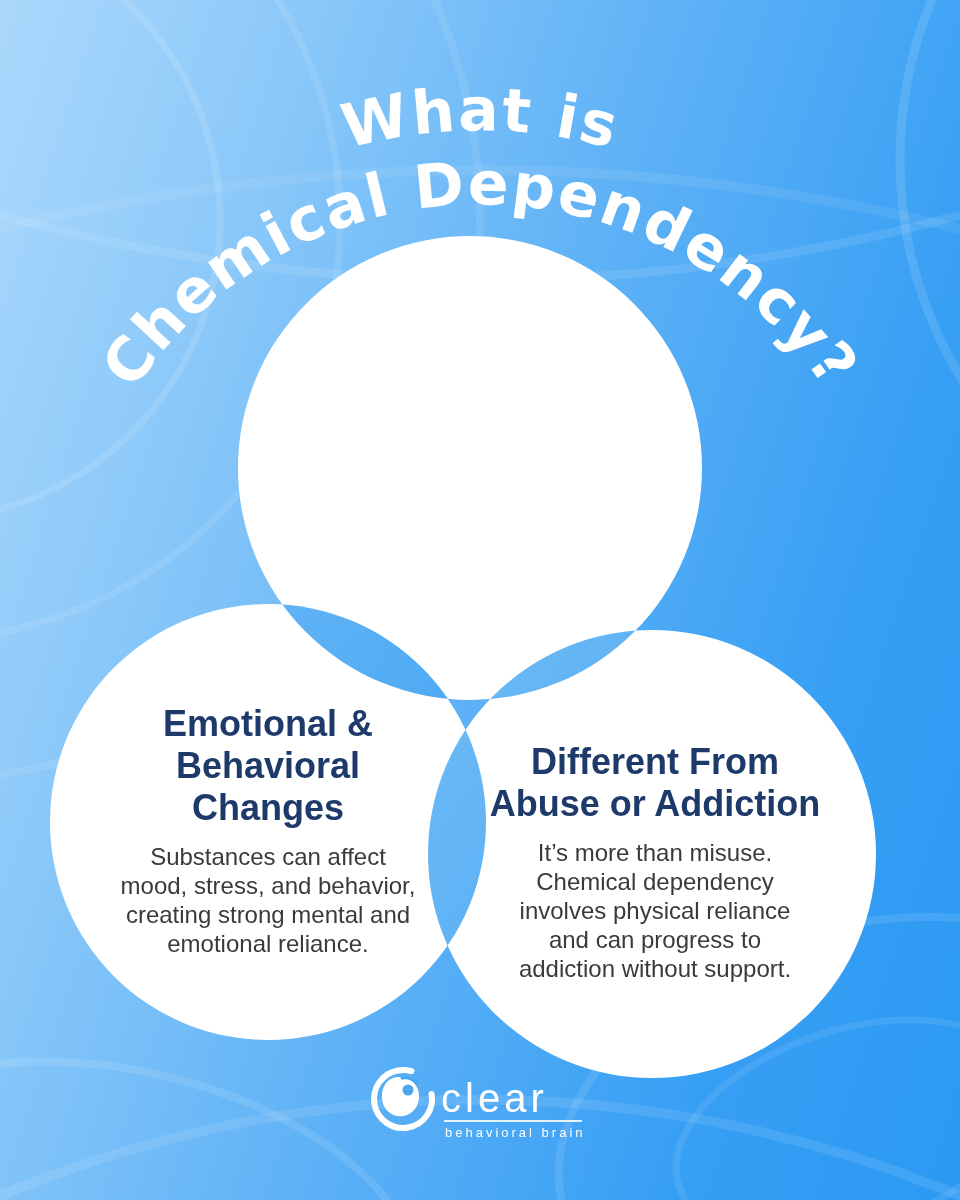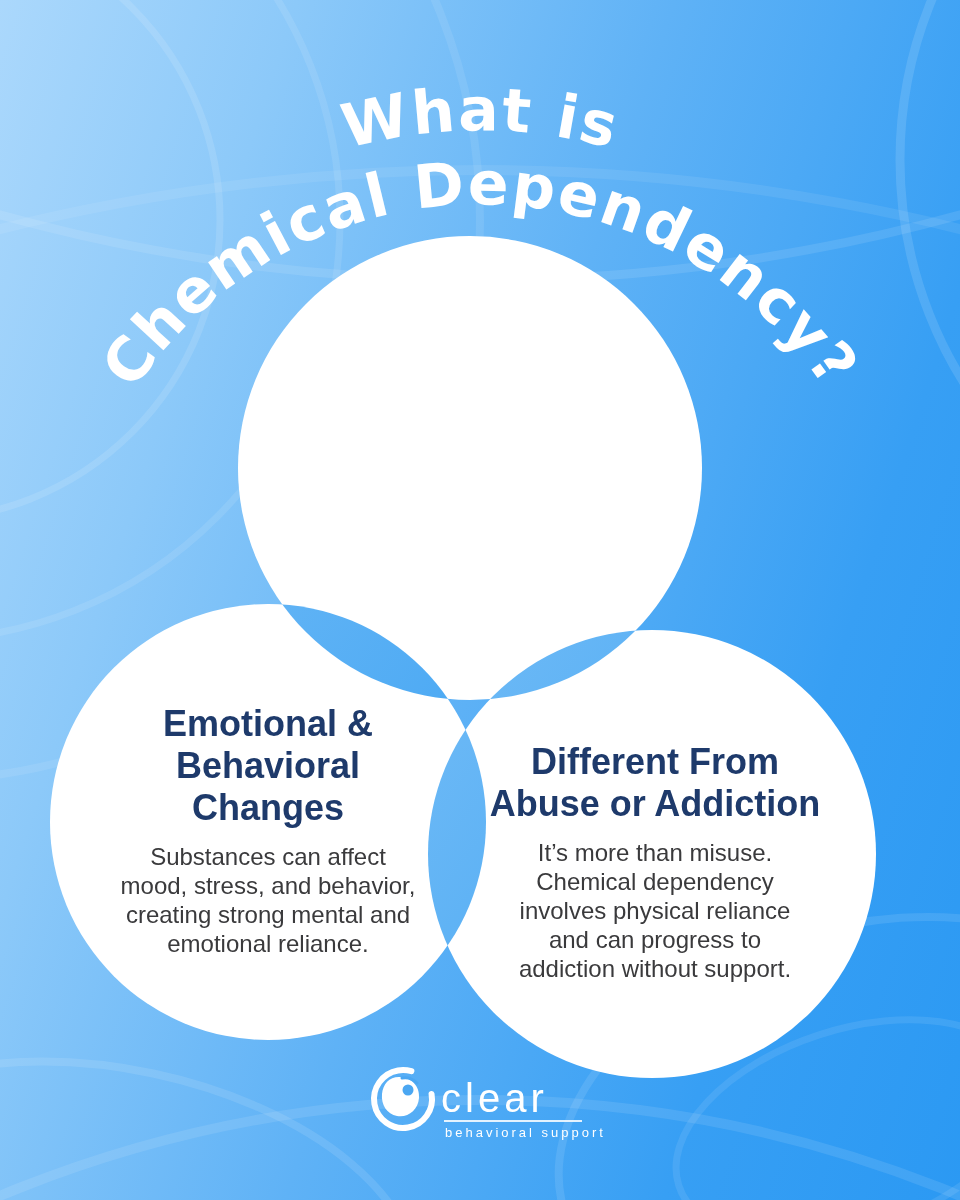--- a/index.html
+++ b/index.html
@@ -133,16 +133,16 @@
 
   <div>
     <svg class="logo-mark" viewBox="-36 -36 72 72">
       <circle r="29" fill="none" stroke="#FFFFFF" stroke-width="6" stroke-linecap="round" stroke-dasharray="150 32" transform="rotate(-10)"></circle>
       <path d="M -4 -22 C 9 -22 17 -12 16 -1 C 15 11 5 19 -6 17 C -16 15 -22 6 -21 -5 C -20 -15 -14 -22 -4 -22 Z" fill="#FFFFFF"></path>
       <circle cx="5" cy="-9" r="5.5" fill="#4BA7F2"></circle>
       <path d="M 14 -16 C 10 -20 4 -22 -1 -21" fill="none" stroke="#4BA7F2" stroke-width="3" stroke-linecap="round"></path>
     </svg>
     <div class="logo-name">clear</div>
     <div class="logo-line"></div>
-    <div class="logo-tag">behavioral support</div>
+    <div class="logo-tag">behavioral brain</div>
   </div>
 
 </div>
 
 </body></html>

